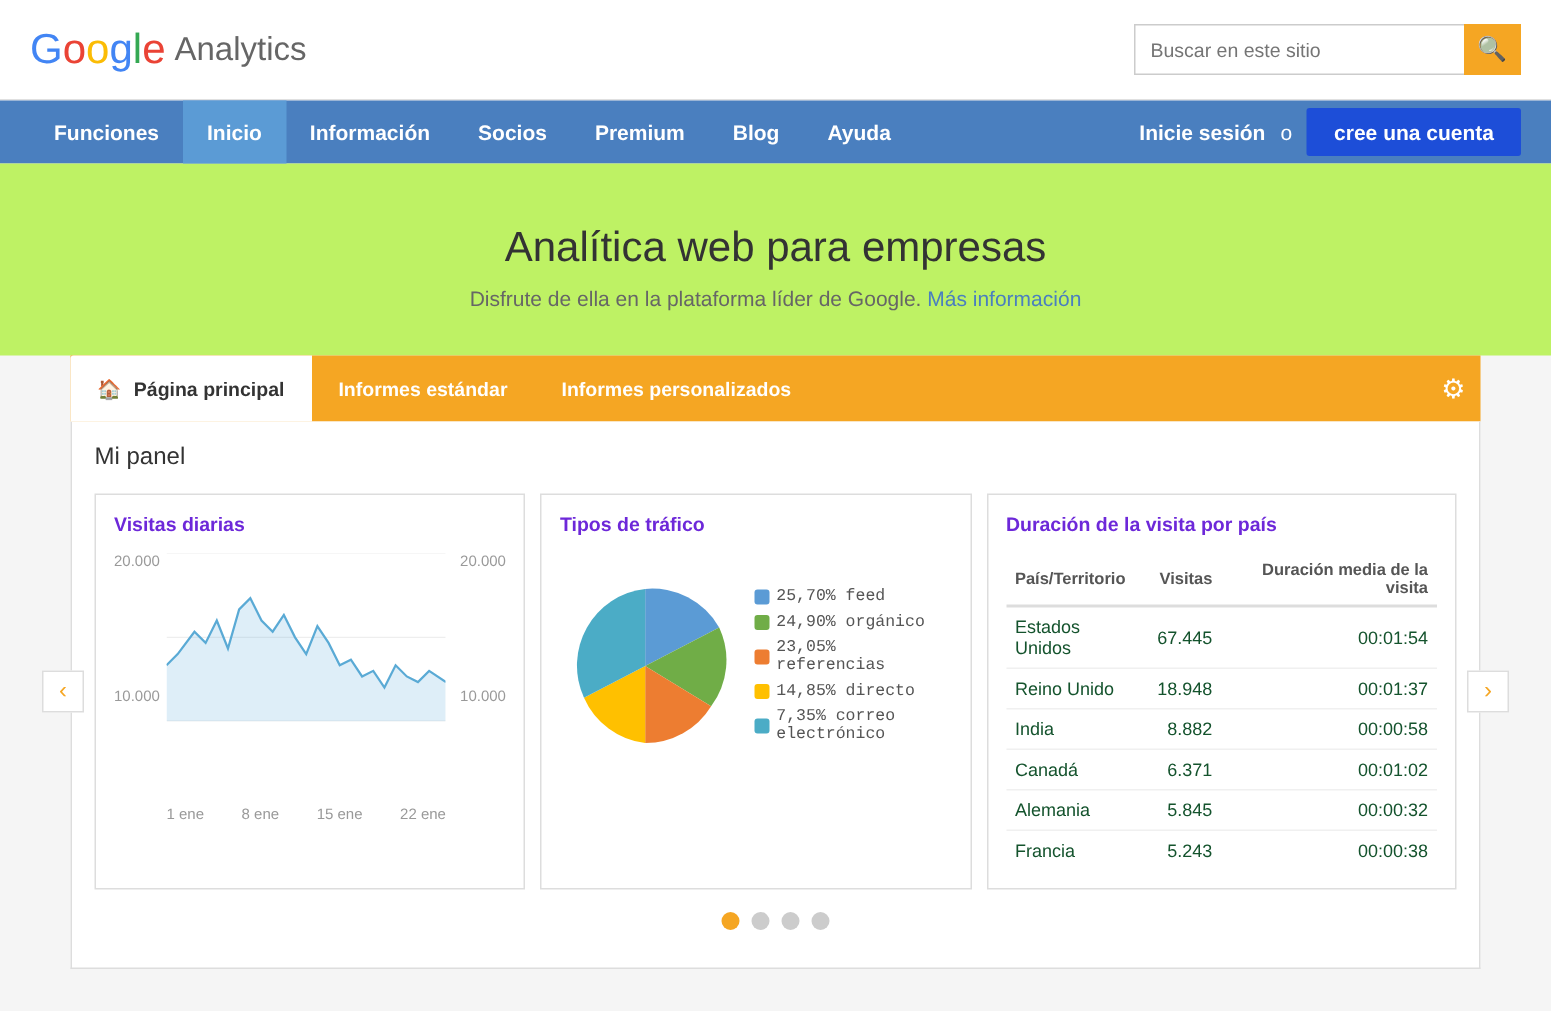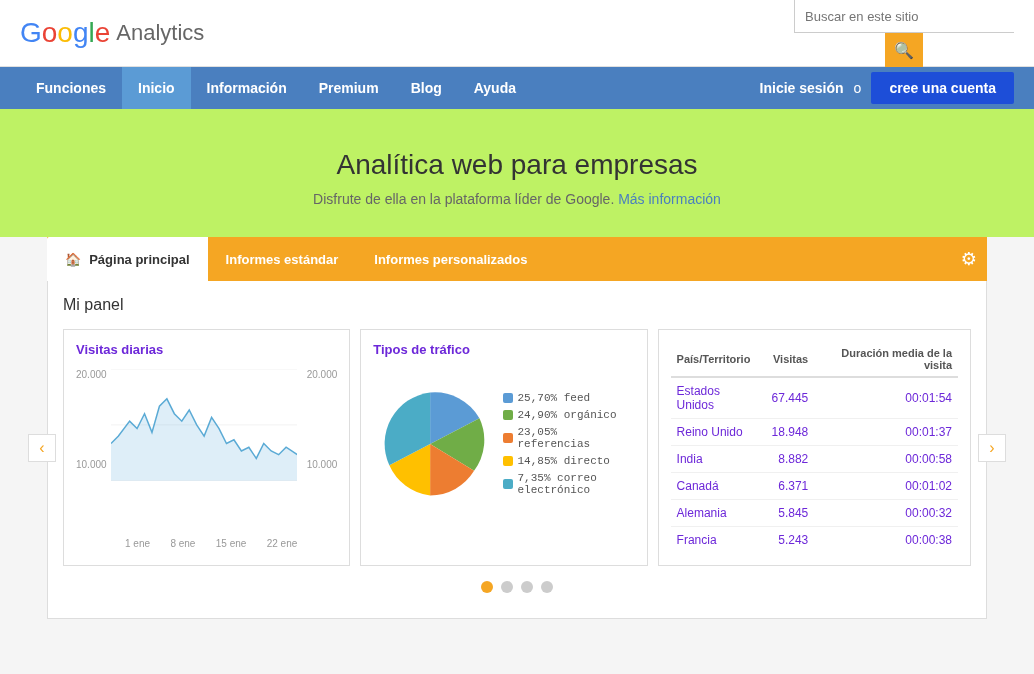--- a/index.html
+++ b/index.html
@@ -35,22 +35,21 @@
       color: #666;
       font-weight: 300;
     }
     .header-right {
       display: flex;
       align-items: center;
       gap: 8px;
     }
     .search-box {
       display: flex;
-      align-items: center;
-      flex-direction: column;
+      align-items: flex-start;
     }
     .search-input {
       width: 220px;
       height: 34px;
       border: 1px solid #ccc;
       border-right: none;
       padding: 0 10px;
       font-size: 13px;
       outline: none;
       color: #999;
@@ -257,21 +256,21 @@
     .chart-svg {
       position: absolute;
       left: 35px;
       right: 40px;
       top: 0;
       bottom: 20px;
     }
     .chart-x-labels {
       position: absolute;
       bottom: 0;
-      left: 49px;
+      left: 35px;
       right: 40px;
       display: flex;
       justify-content: space-between;
       font-size: 10px;
       color: #999;
     }
     .pie-container {
       display: flex;
       align-items: center;
       gap: 15px;
@@ -313,21 +312,21 @@
       color: #555;
       font-weight: bold;
       font-size: 11px;
     }
     .data-table th.right {
       text-align: right;
     }
     .data-table td {
       padding: 6px 6px;
       border-bottom: 1px solid #f0f0f0;
-      color: #6d28d9;
+      color: #14532d;
     }
     .data-table td.right {
       text-align: right;
     }
     .data-table tr:last-child td {
       border-bottom: none;
     }
 
     
     .nav-arrow {
@@ -383,20 +382,21 @@
       </button>
     </div>
   </div>
 </div>
 
 <nav class="nav">
   <div class="nav-left">
     <a class="nav-item">Funciones</a>
     <a class="nav-item active">Inicio</a>
     <a class="nav-item">Información</a>
+    <a class="nav-item">Socios</a>
     <a class="nav-item">Premium</a>
     <a class="nav-item">Blog</a>
     <a class="nav-item">Ayuda</a>
   </div>
   <div class="nav-right">
     <span class="nav-signin">Inicie sesión</span>
     <span class="nav-or">o</span>
     <button class="nav-cta">cree una cuenta</button>
   </div>
 </nav>
@@ -498,20 +498,21 @@
               </div>
               <div class="legend-item">
                 <div class="legend-dot" style="background:#4BACC6;"></div>
                 <span>7,35% correo electrónico</span>
               </div>
             </div>
           </div>
         </div>
 
         <div class="card table-card">
+          <div class="card-title">Duración de la visita por país</div>
           <table class="data-table">
             <thead>
               <tr>
                 <th>País/Territorio</th>
                 <th class="right">Visitas</th>
                 <th class="right">Duración media de la visita</th>
               </tr>
             </thead>
             <tbody id="table-body">
             <tr>

